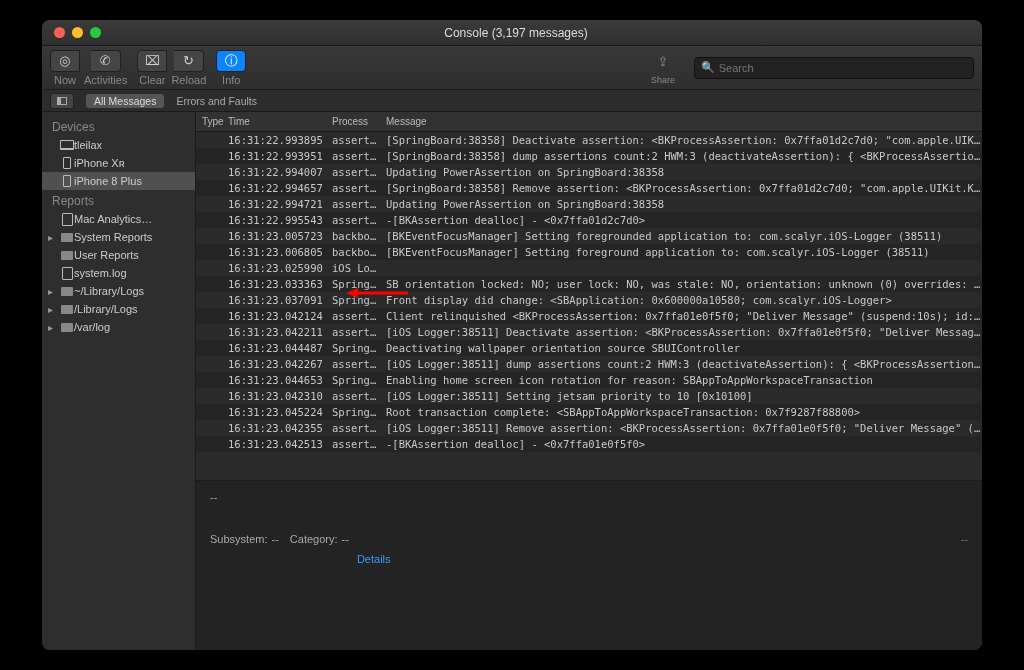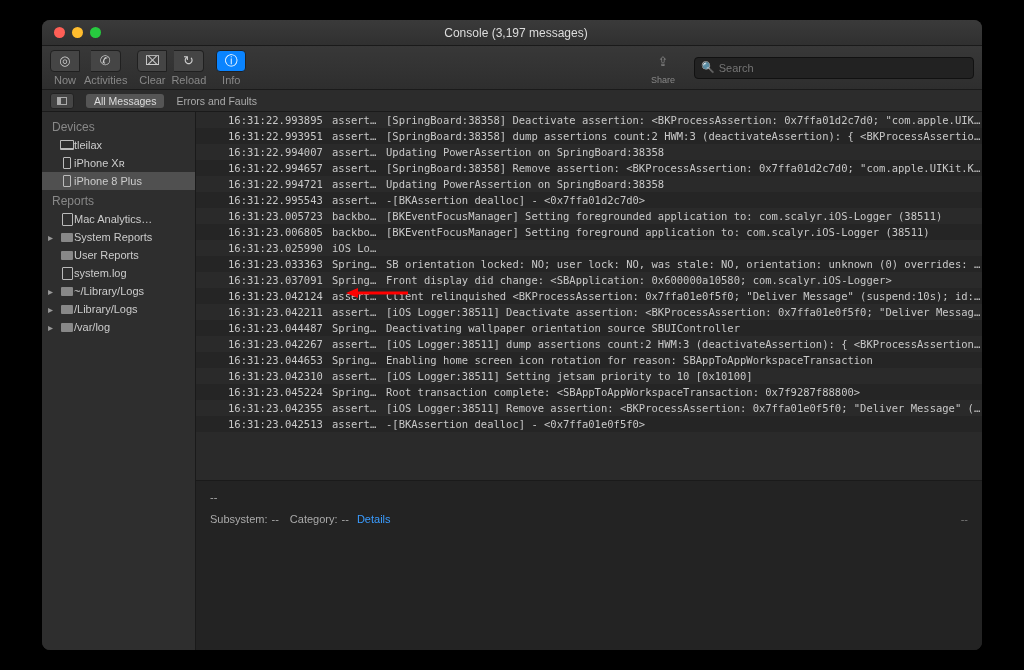--- a/index.html
+++ b/index.html
@@ -208,21 +208,21 @@
 .detail-pane {
   border-top: 1px solid #1a1a1a;
   background: #232323;
   padding: 10px 14px;
   font-size: 11px;
   color: #aaa;
   height: 170px;
 }
 .detail-pane .dashes { color: #aaa; margin-bottom: 10px; }
 .detail-row { display: flex; align-items: center; gap: 4px; }
-.detail-pane a { color: #3a9cff; text-decoration: none; margin-left: 4px; }
+.detail-pane a { color: #3a9cff; text-decoration: none; margin-left: 4px; margin-top: 40px; }
 .detail-right { position: absolute; right: 14px; color: #777; }
 .arrow-annotation {
   position: absolute;
   left: 150px;
   top: 176px;
   width: 62px;
   height: 8px;
   pointer-events: none;
   z-index: 100;
 }
@@ -348,20 +348,26 @@
           </div>
           <div class="side-item">
             <span class="disclosure">▸</span>
             <span class="icon-box icon-folder"></span>
             <span>/var/log</span>
           </div>
         </div>
     </div>
 
     <div class="content">
+      <div class="log-header">
+        <div class="col-type">Type</div>
+        <div class="col-time">Time</div>
+        <div class="col-proc">Process</div>
+        <div class="col-msg">Message</div>
+      </div>
       <div class="log-body" id="log-body">
           <div class="log-row">
             <div class="col-type"></div>
             <div class="col-time">16:31:22.993895</div>
             <div class="col-proc">assert…</div>
             <div class="col-msg">[SpringBoard:38358] Deactivate assertion: &lt;BKProcessAssertion: 0x7ffa01d2c7d0; "com.apple.UIKit.KeyboardManagement.message" (f…</div>
           </div>
           <div class="log-row">
             <div class="col-type"></div>
             <div class="col-time">16:31:22.993951</div>

